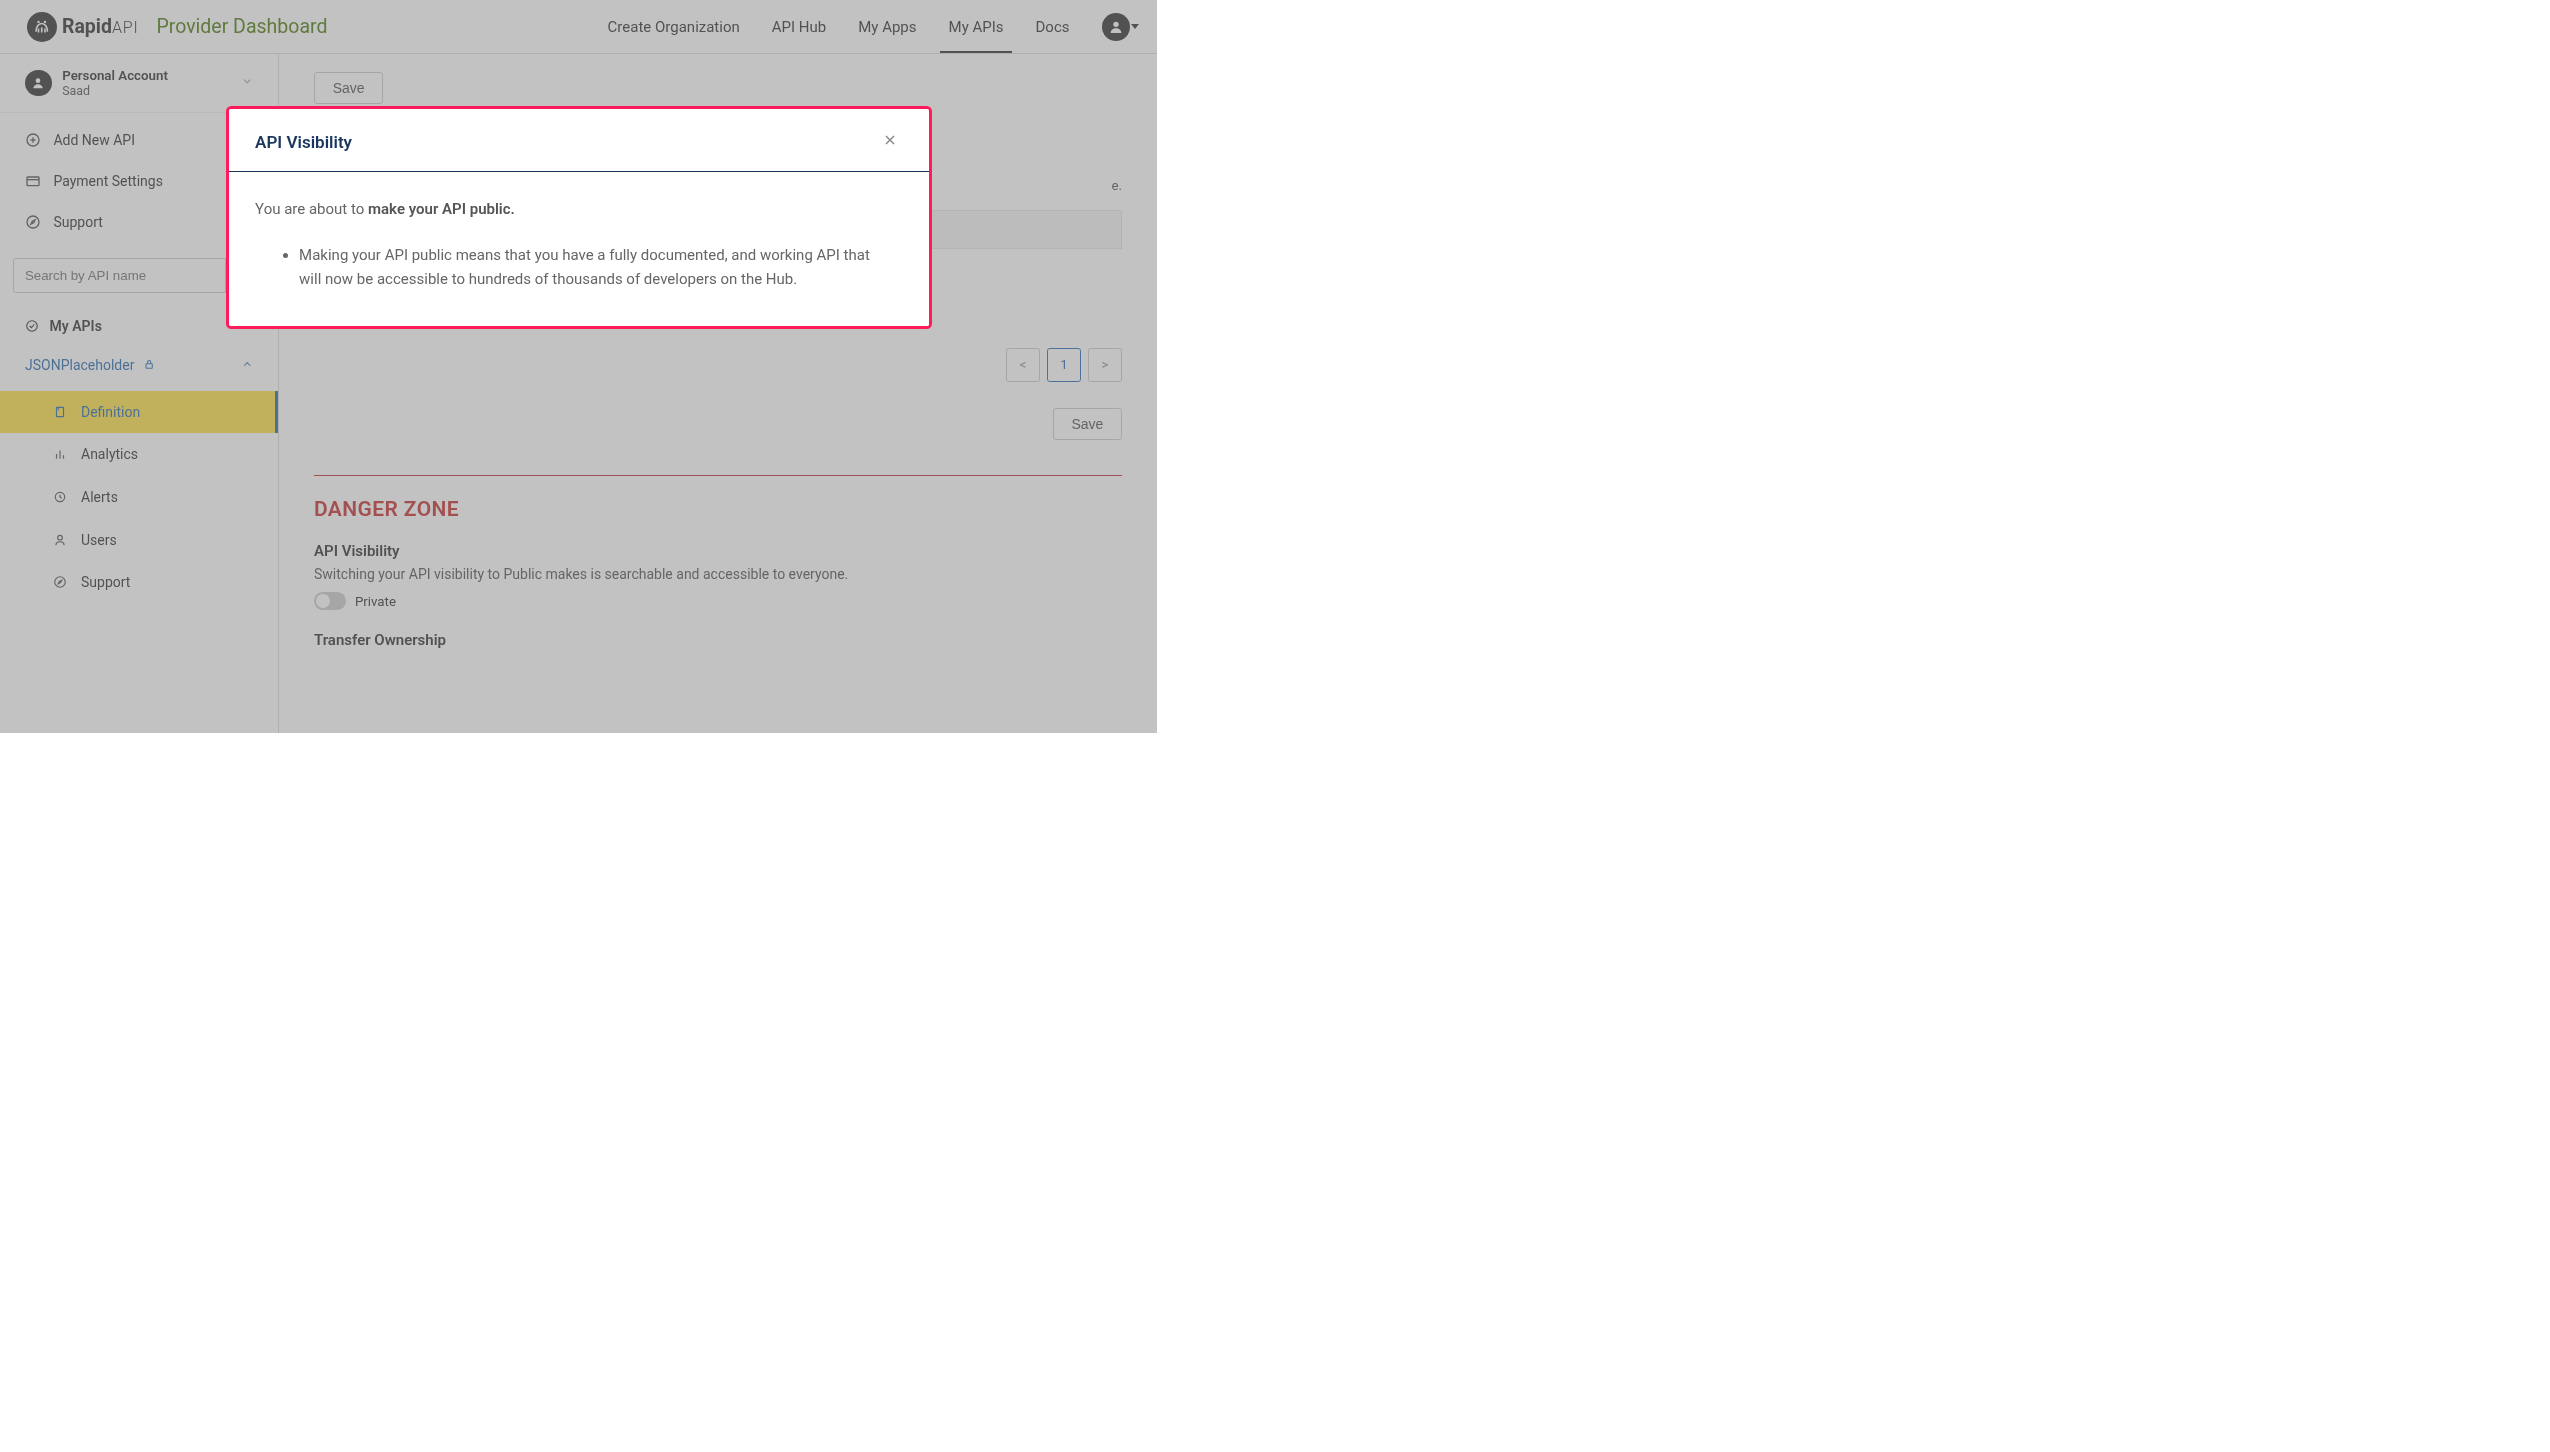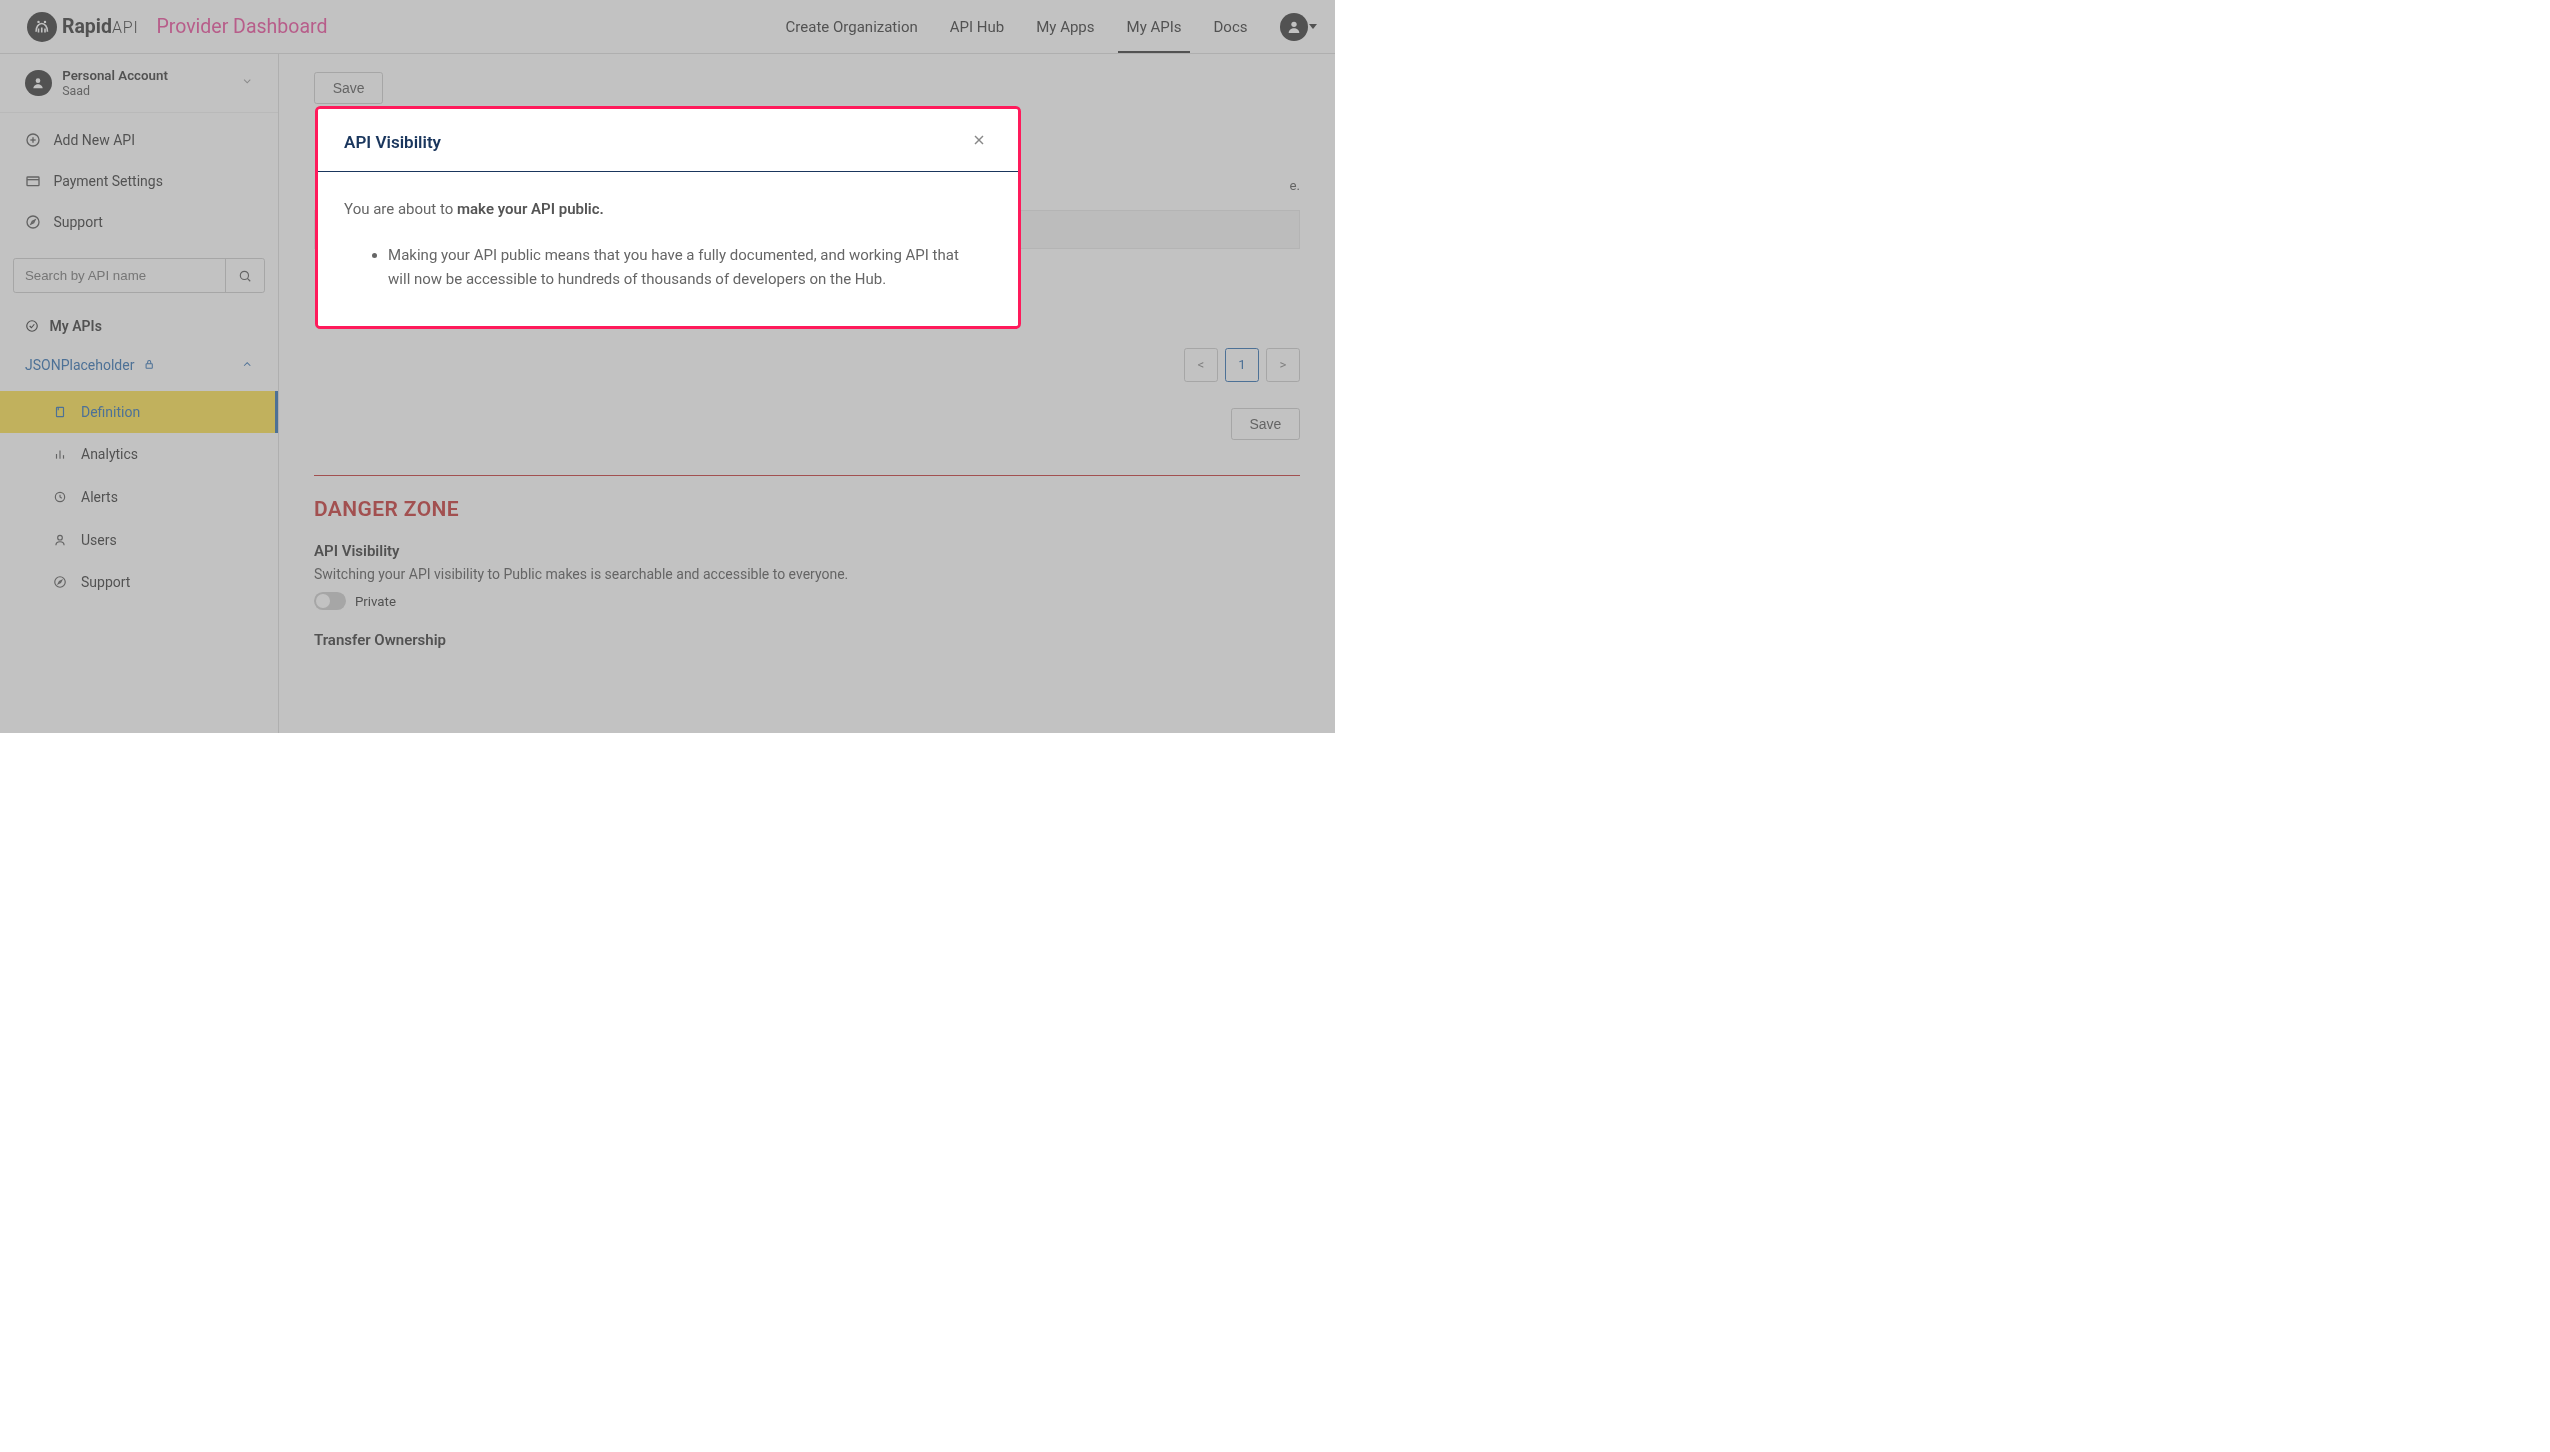--- a/index.html
+++ b/index.html
@@ -1,26 +1,26 @@
 <!DOCTYPE html>
 <html style="font-size:14px"><head>
 <meta charset="utf-8">
 <style>
   * { margin: 0; padding: 0; box-sizing: border-box; }
   body { font-family: -apple-system, BlinkMacSystemFont, "Segoe UI", Roboto, sans-serif; font-size: 13.3px; color: #333; background: #fff; overflow: hidden; }
-  .root { width: 1335px; height: 733px; position: relative; }
+  .root { width: 1157px; height: 733px; position: relative; }
 
   
   .header { height: 54px; border-bottom: 0.9px solid #ddd; display: flex; align-items: center; padding: 0 17.7px 0 26.6px; }
   .logo-wrap { display: flex; align-items: center; gap: 5.3px; }
   .logo-mark { width: 30px; height: 30px; background: #333; border-radius: 50%; display: flex; align-items: center; justify-content: center; position: relative; }
   .logo-mark svg { width: 19.5px; height: 19.5px; }
   .logo-text { font-size: 19.5px; font-weight: 700; color: #333; }
   .logo-text .api { font-weight: 300; letter-spacing: 0.9px; font-size: 16px; }
-  .page-title { margin-left: 17.7px; font-size: 19.5px; color: #ec4899; font-weight: 400; }
+  .page-title { margin-left: 17.7px; font-size: 19.5px; color: #4d7c0f; font-weight: 400; }
   .nav { margin-left: auto; display: flex; align-items: center; gap: 32px; }
   .nav-link { color: #333; cursor: pointer; font-size: 15px; }
   .nav-link.active { font-weight: 400; position: relative; }
   .nav-link.active::after { content: ''; position: absolute; left: -8.9px; right: -8.9px; bottom: -17px; height: 1.8px; background: #333; }
   .avatar { width: 28px; height: 28px; border-radius: 50%; background: #333; display: flex; align-items: center; justify-content: center; color: #fff; }
   .avatar-drop { display: flex; align-items: center; gap: 1.8px; cursor: pointer; }
   .caret-down { width: 0; height: 0; border-left: 4.4px solid transparent; border-right: 4.4px solid transparent; border-top: 5.3px solid #333; }
 
   
   .body { display: flex; height: calc(100% - 54px); }

